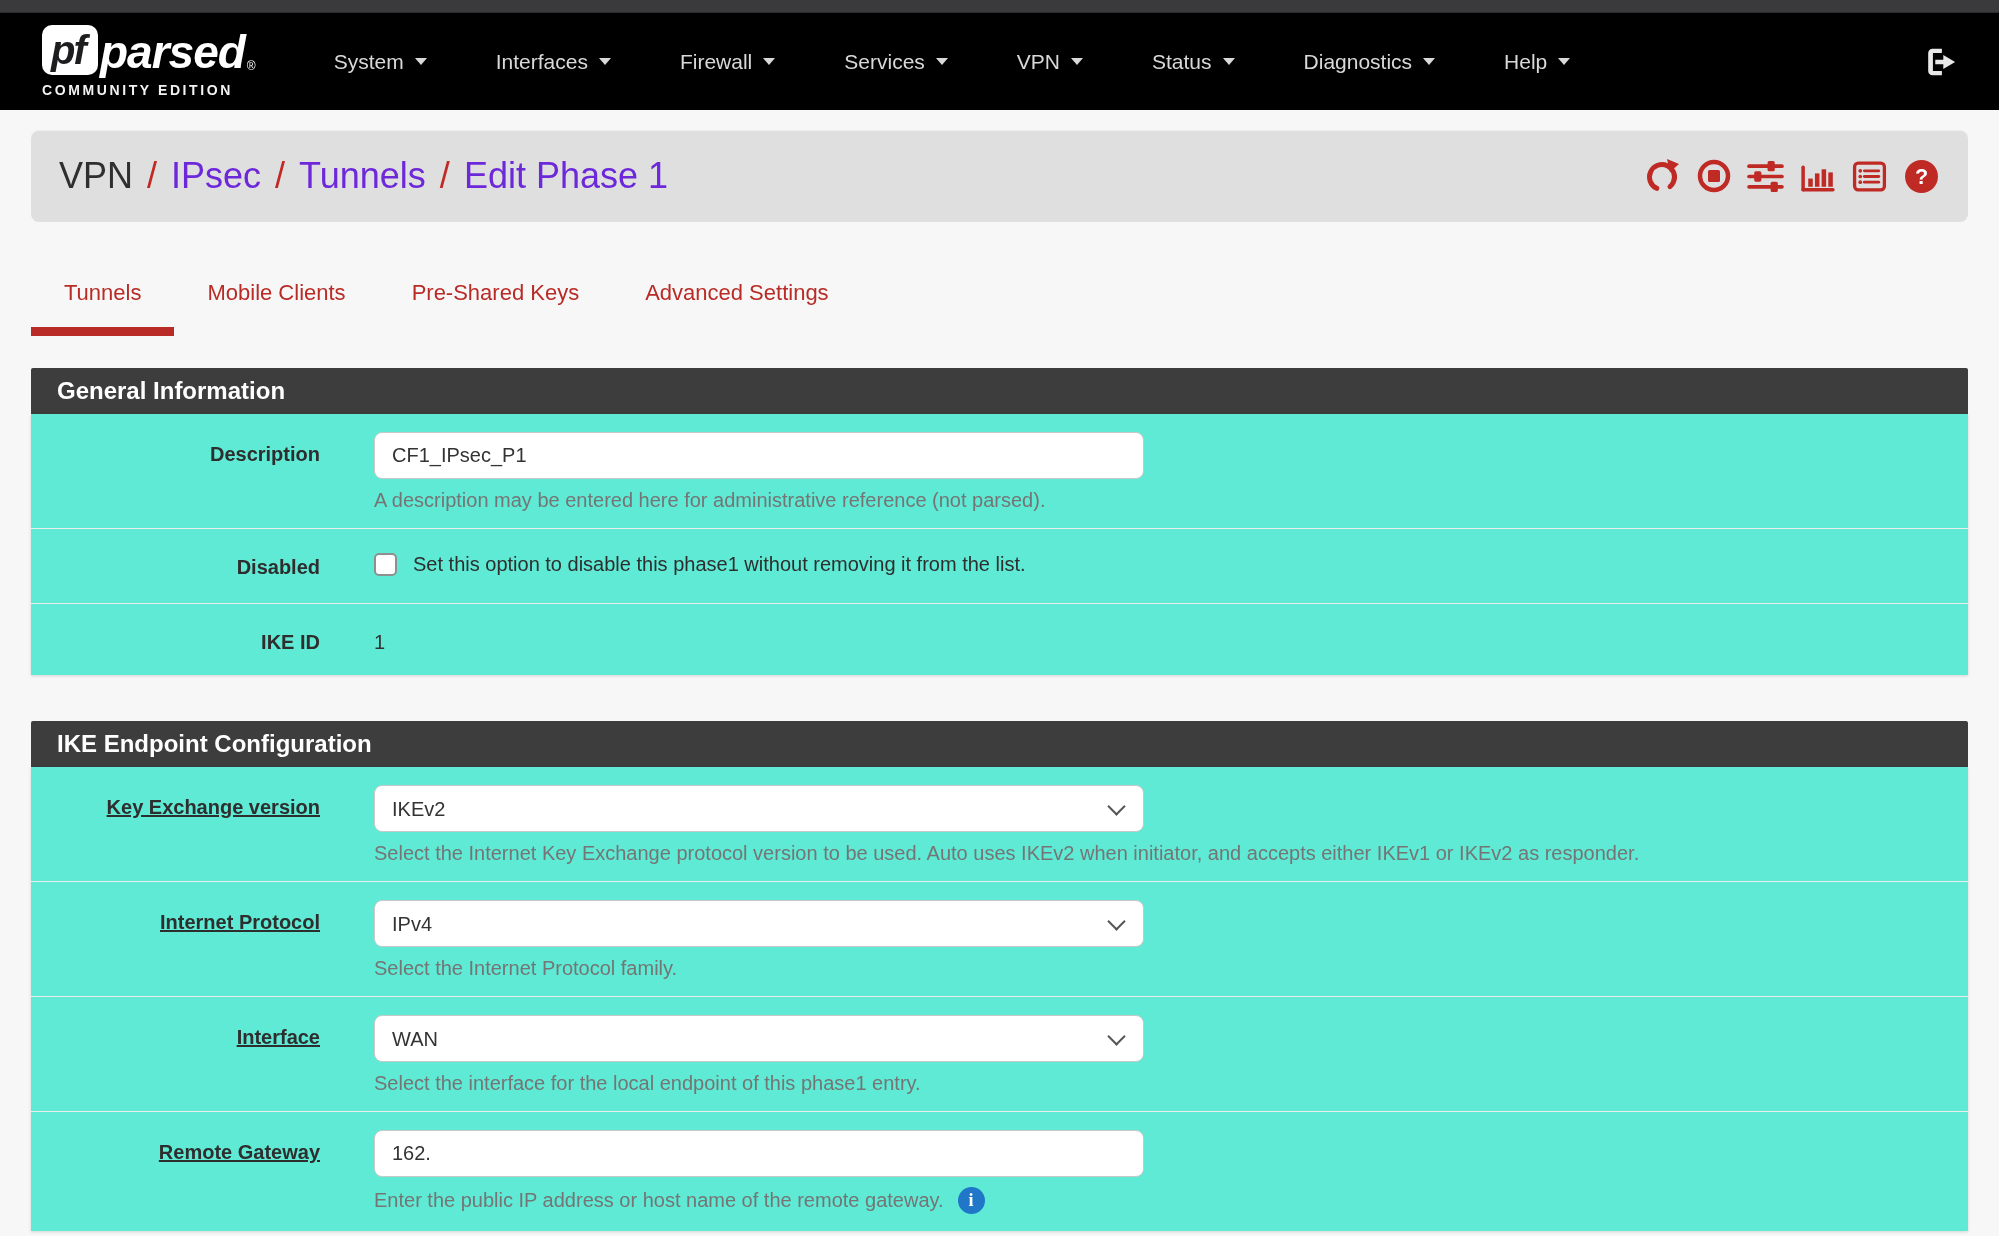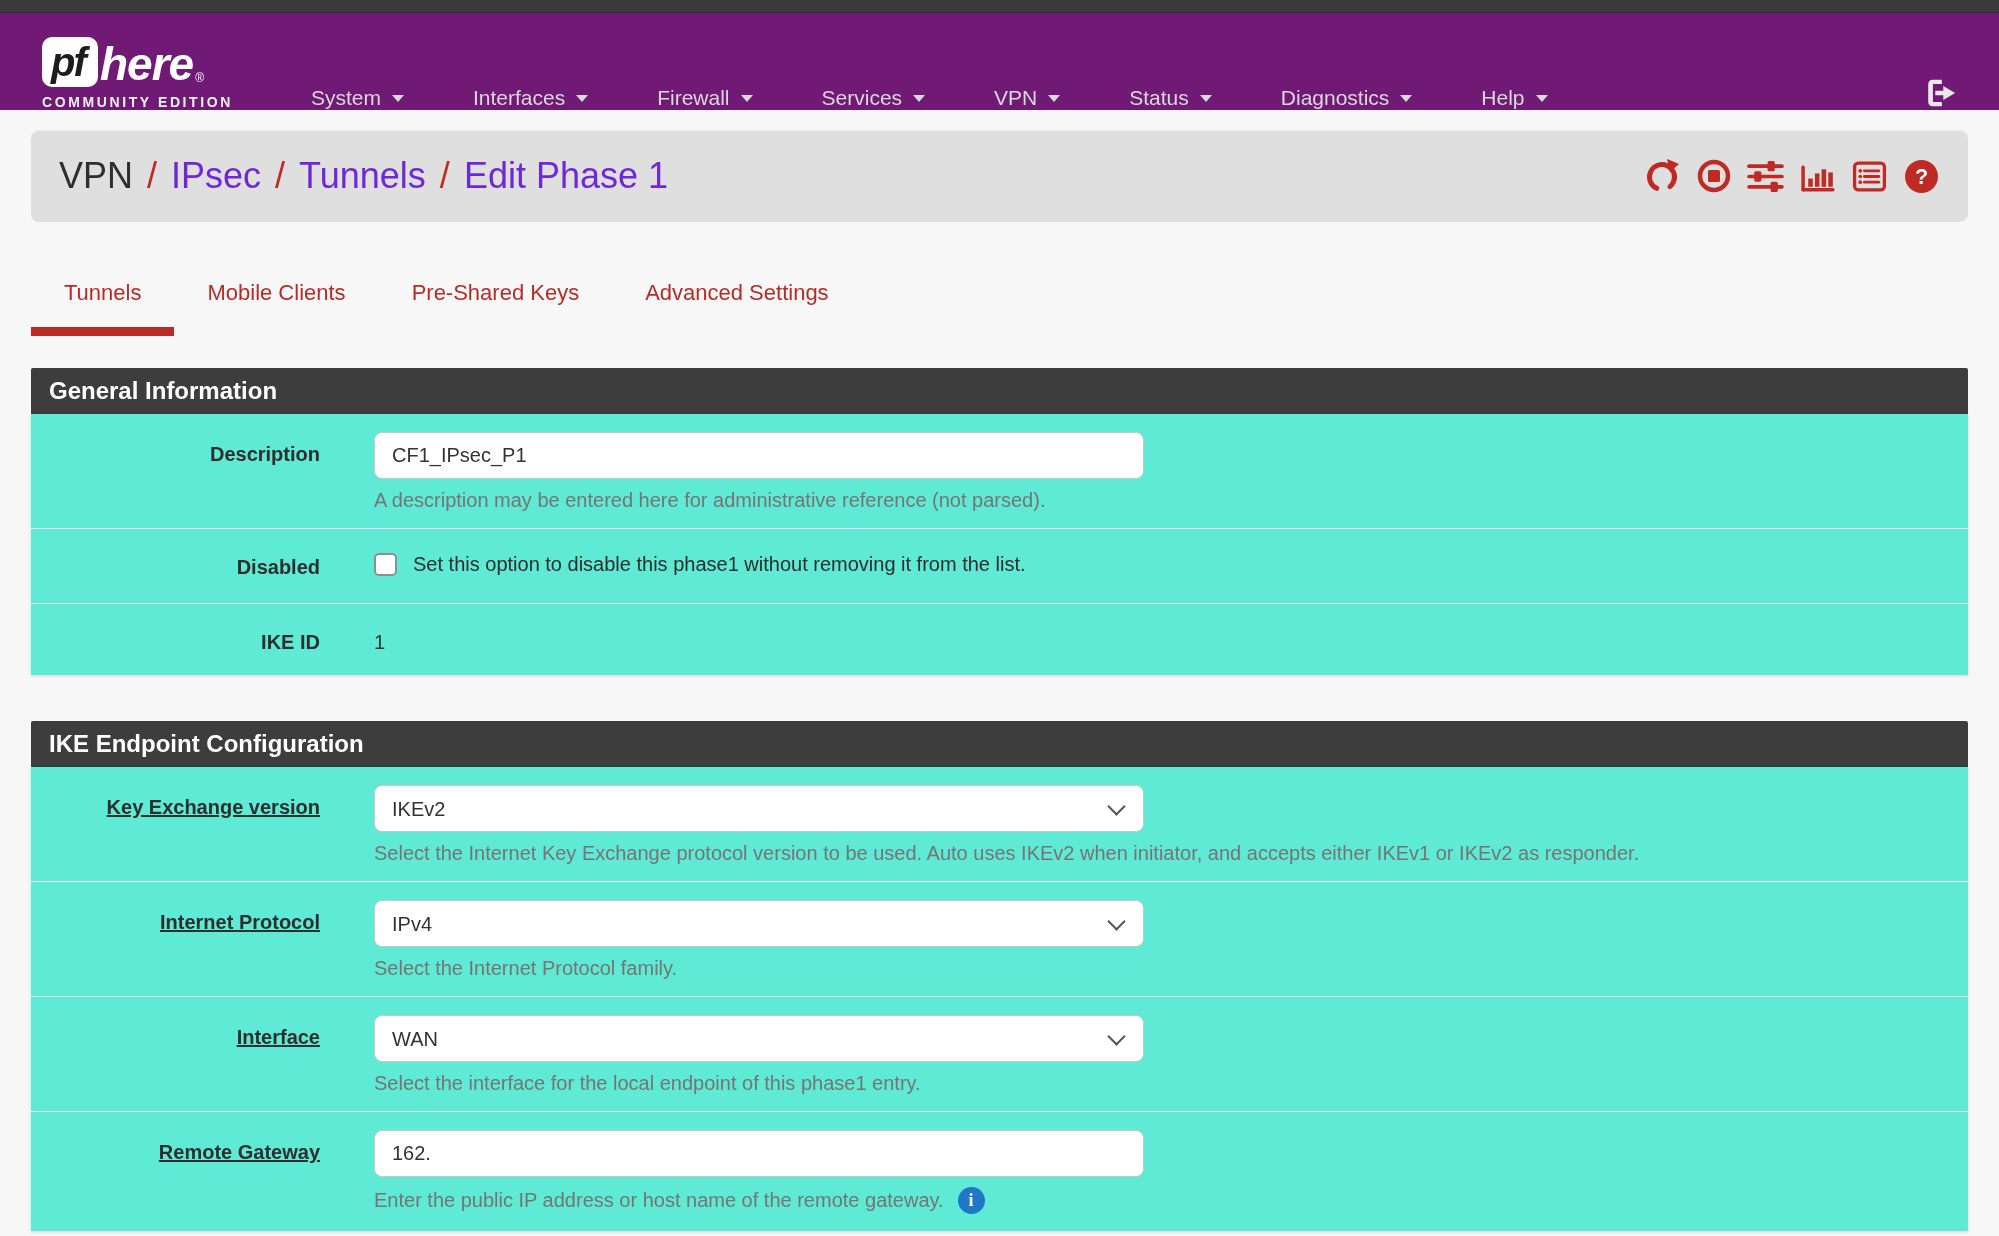--- a/index.html
+++ b/index.html
@@ -1,21 +1,21 @@
 <!DOCTYPE html>
 <html><head>
 <meta charset="utf-8">
 <style>
   * { margin:0; padding:0; box-sizing:border-box; }
   html,body { width:1999px; height:1236px; overflow:hidden; }
   body { font-family:"Liberation Sans", sans-serif; background:#f7f7f7; color:#333; }
 
   
   .top-strip { height:13px; background:#3a3a3c; border-bottom:1px solid #2a2a2c; }
-  .navbar { height:97px; background:#701a75; display:flex; align-items:flex-end; padding:0 42px; }
+  .navbar { height:97px; background:#000000; display:flex; align-items:center; padding:0 42px; }
   .brand { display:flex; flex-direction:column; margin-right:78px; }
   .brand-row { display:flex; align-items:flex-end; }
   .logo-box { width:56px; height:50px; background:#fff; border-radius:10px; display:flex; align-items:center; justify-content:center; }
   .logo-pf { font-size:40px; font-weight:bold; font-style:italic; color:#1d1d1f; letter-spacing:-2px; padding-right:4px; }
   .logo-rest { font-size:46px; font-weight:bold; font-style:italic; color:#fff; letter-spacing:-1px; line-height:1; margin-left:2px; }
   .logo-reg { font-size:12px; color:#fff; align-self:flex-end; margin:0 0 2px 2px; }
   .brand-sub { font-size:14px; color:#f2f2f2; letter-spacing:2.6px; font-weight:bold; margin-top:7px; white-space:nowrap; }
   .nav-items { display:flex; align-items:center; gap:69px; list-style:none; }
   .nav-item { display:flex; align-items:center; color:#d9d9d9; font-size:21px; cursor:pointer; white-space:nowrap; }
   .caret { display:inline-block; width:0; height:0; border-left:6px solid transparent; border-right:6px solid transparent; border-top:7px solid #d9d9d9; margin-left:11px; }
@@ -32,21 +32,21 @@
   .bar-icons .icn { width:37px; height:37px; display:flex; align-items:center; justify-content:center; cursor:pointer; }
 
   
   .tabs { margin-top:58px; display:flex; }
   .tab { position:relative; height:56px; padding:0 33px; font-size:22px; color:#b92b26; cursor:pointer; white-space:nowrap; }
   .tab .underline { display:none; }
   .tab.active .underline { display:block; position:absolute; left:0; right:0; bottom:0; height:9px; background:#b92b26; }
 
   
   .section { margin-top:32px; }
-  .section-header { height:46px; background:#3d3d3d; color:#fff; font-size:24px; font-weight:bold; display:flex; align-items:center; padding-left:18px; border-radius:2px 2px 0 0; }
+  .section-header { height:46px; background:#3d3d3d; color:#fff; font-size:24px; font-weight:bold; display:flex; align-items:center; padding-left:26px; border-radius:2px 2px 0 0; }
   .section-body { background:#5eead4; box-shadow:0 1px 3px rgba(0,0,0,.14); padding-bottom:1px; }
   .frow { display:flex; align-items:flex-start; padding:18px 0 16px 0; }
   .frow + .frow { border-top:1px solid #ececec; }
   .flabel { width:343px; flex:0 0 343px; text-align:right; padding-right:54px; padding-top:11px; font-weight:bold; font-size:20px; color:#2e2e2e; white-space:nowrap; }
   .flabel.linked { text-decoration:underline; cursor:pointer; }
   .fctrl { flex:1; padding-right:40px; }
   .txt-input { width:770px; height:47px; border:1px solid #c8c8c8; border-radius:8px; font-family:"Liberation Sans",sans-serif; font-size:20px; color:#333; padding:0 17px; outline:none; background:#fff; }
   .select-wrap { position:relative; width:770px; }
   .sel { width:770px; height:47px; border:1px solid #c8c8c8; border-radius:8px; font-family:"Liberation Sans",sans-serif; font-size:20px; color:#333; padding:0 17px; background:#fff; -webkit-appearance:none; appearance:none; outline:none; }
   .chev { position:absolute; right:21px; top:15px; width:13px; height:13px; border-right:2px solid #555; border-bottom:2px solid #555; transform:rotate(45deg); pointer-events:none; }
@@ -62,21 +62,21 @@
 <body>
 
 <div class="top-strip"></div>
 
 <nav class="navbar">
   <div class="brand">
     <div class="brand-row">
       <div class="logo-box">
         <span class="logo-pf">pf</span>
       </div>
-      <span class="logo-rest">here</span>
+      <span class="logo-rest">parsed</span>
       <span class="logo-reg">®</span>
     </div>
     <div class="brand-sub">COMMUNITY EDITION</div>
   </div>
   <ul class="nav-items">
     <li class="nav-item">
         <span>System</span>
         <span class="caret"></span>
       </li>
     <li class="nav-item">

